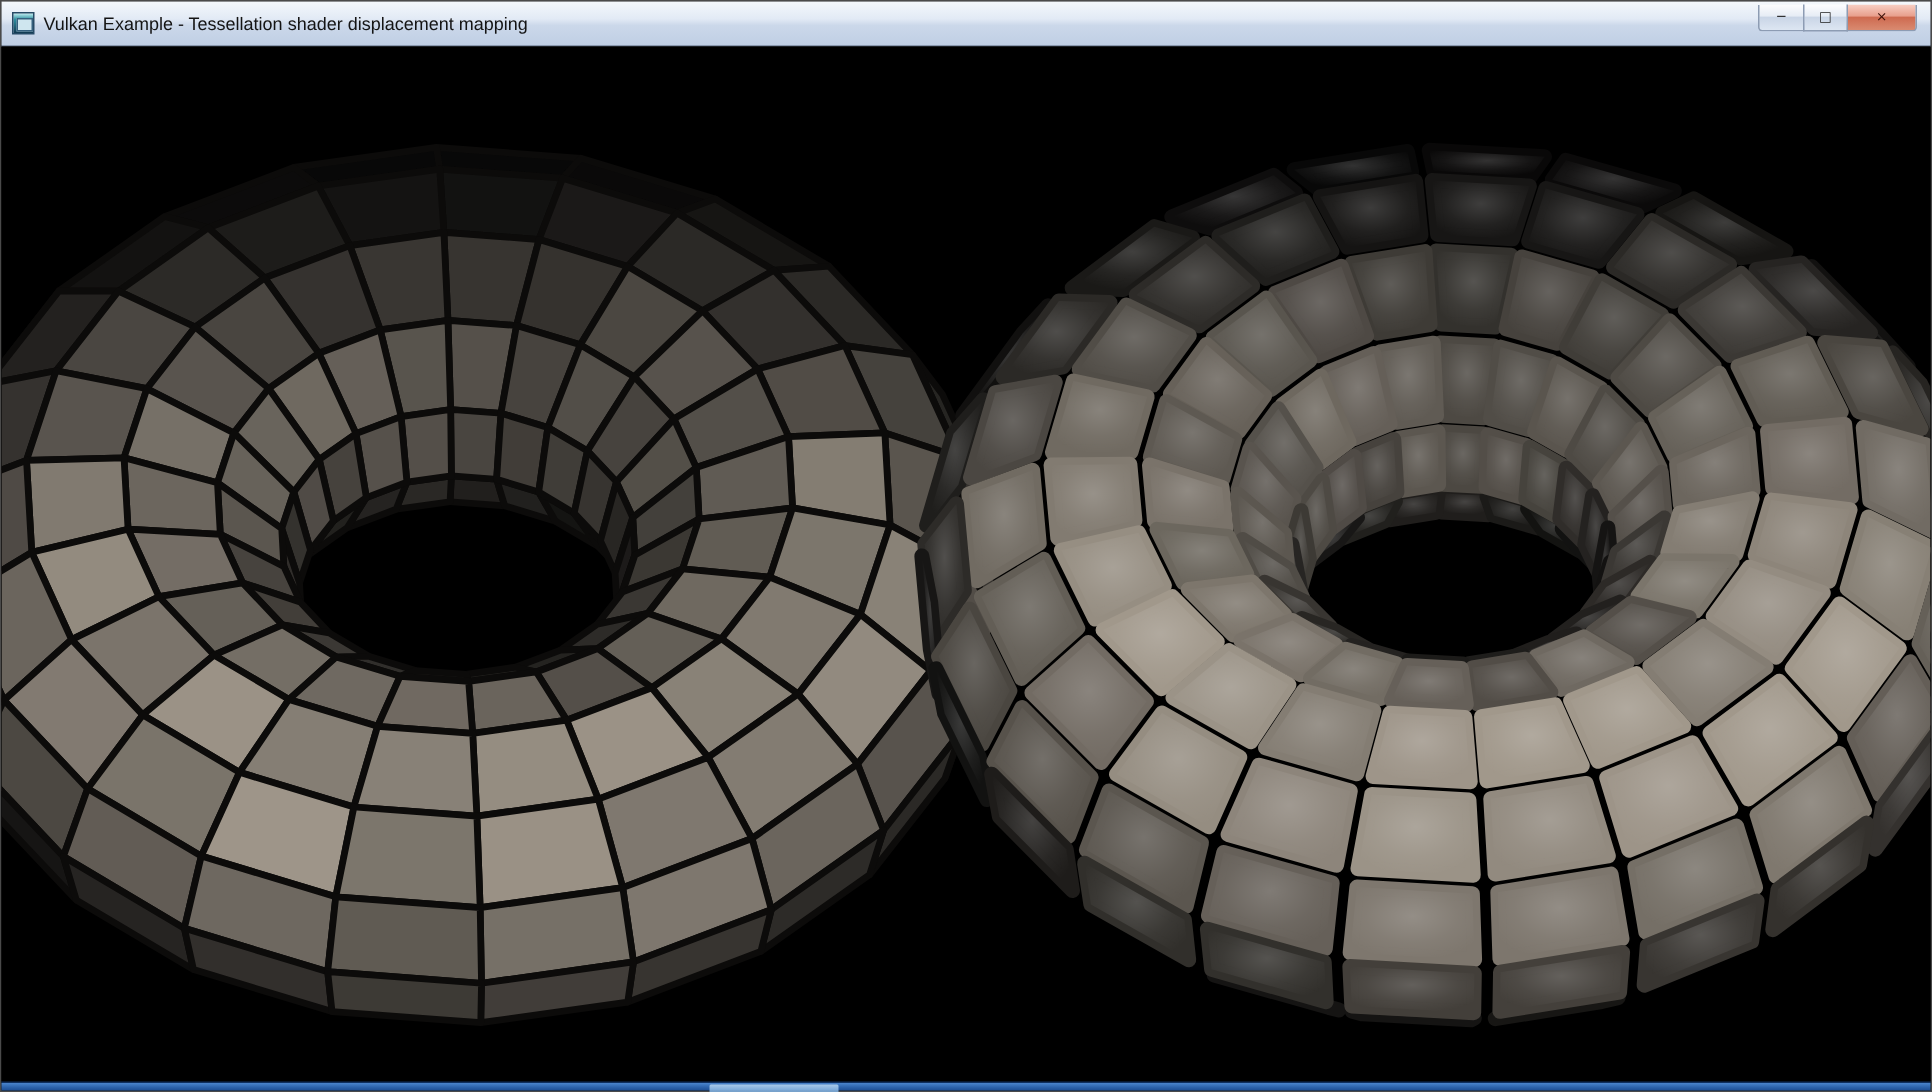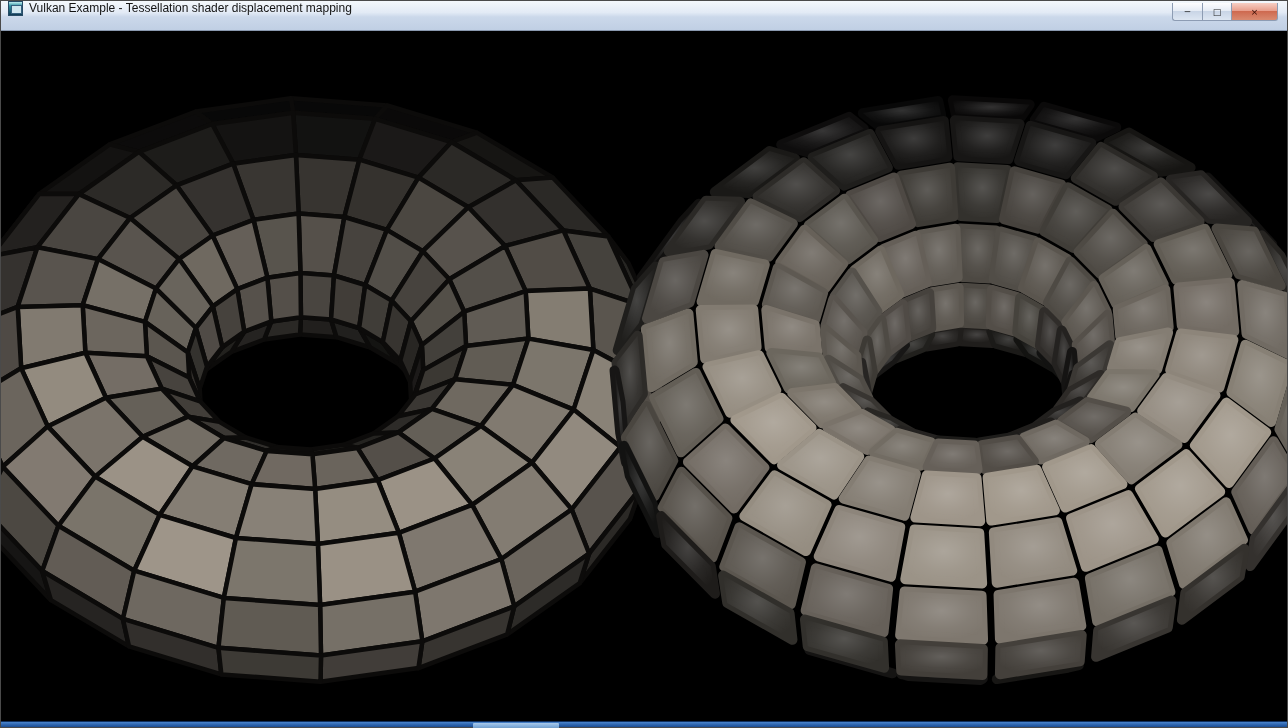--- a/index.html
+++ b/index.html
@@ -2,21 +2,21 @@
 <html><head>
 <meta charset="utf-8">
 <style>
   html,body{margin:0;padding:0;width:1288px;height:728px;overflow:hidden;
     font-family:"Liberation Sans", sans-serif; background:#000;}
   .window{width:1288px;height:728px;display:flex;flex-direction:column;
     border:1px solid #4a4a4a;box-sizing:border-box;}
   
   .titlebar{position:relative;height:30px;flex:0 0 30px;
     background:linear-gradient(#f4f8fc 0%, #e2eaf5 40%, #cbd8ea 55%, #c0cfe4 100%);
-    border-bottom:1px solid #8a99af;display:flex;box-sizing:border-box;}
+    border-bottom:1px solid #8a99af;display:flex;align-items:center;box-sizing:border-box;}
   .app-icon{width:15px;height:15px;margin:0 6px 0 7px;display:inline-block;
     background:linear-gradient(#bfeef0 0%, #2d8fa0 30%, #123a52 100%);
     border:1px solid #274b66;box-sizing:border-box;}
   .app-icon .pane{position:relative;top:3px;left:2px;display:block;width:9px;height:7px;
     background:#cfe6ef;border:1px solid #35607e;}
   .title{font-size:12px;color:#141414;white-space:nowrap;}
   .controls{position:absolute;top:2px;right:9px;display:flex;}
   .ctl{height:18px;margin:0;padding:0;border:1px solid #8d9cb3;border-top:none;
     background:linear-gradient(#fdfdfe 0%, #e6ecf5 45%, #c9d5e6 50%, #dde6f2 100%);
     font-size:9px;line-height:16px;color:#222;cursor:pointer;

